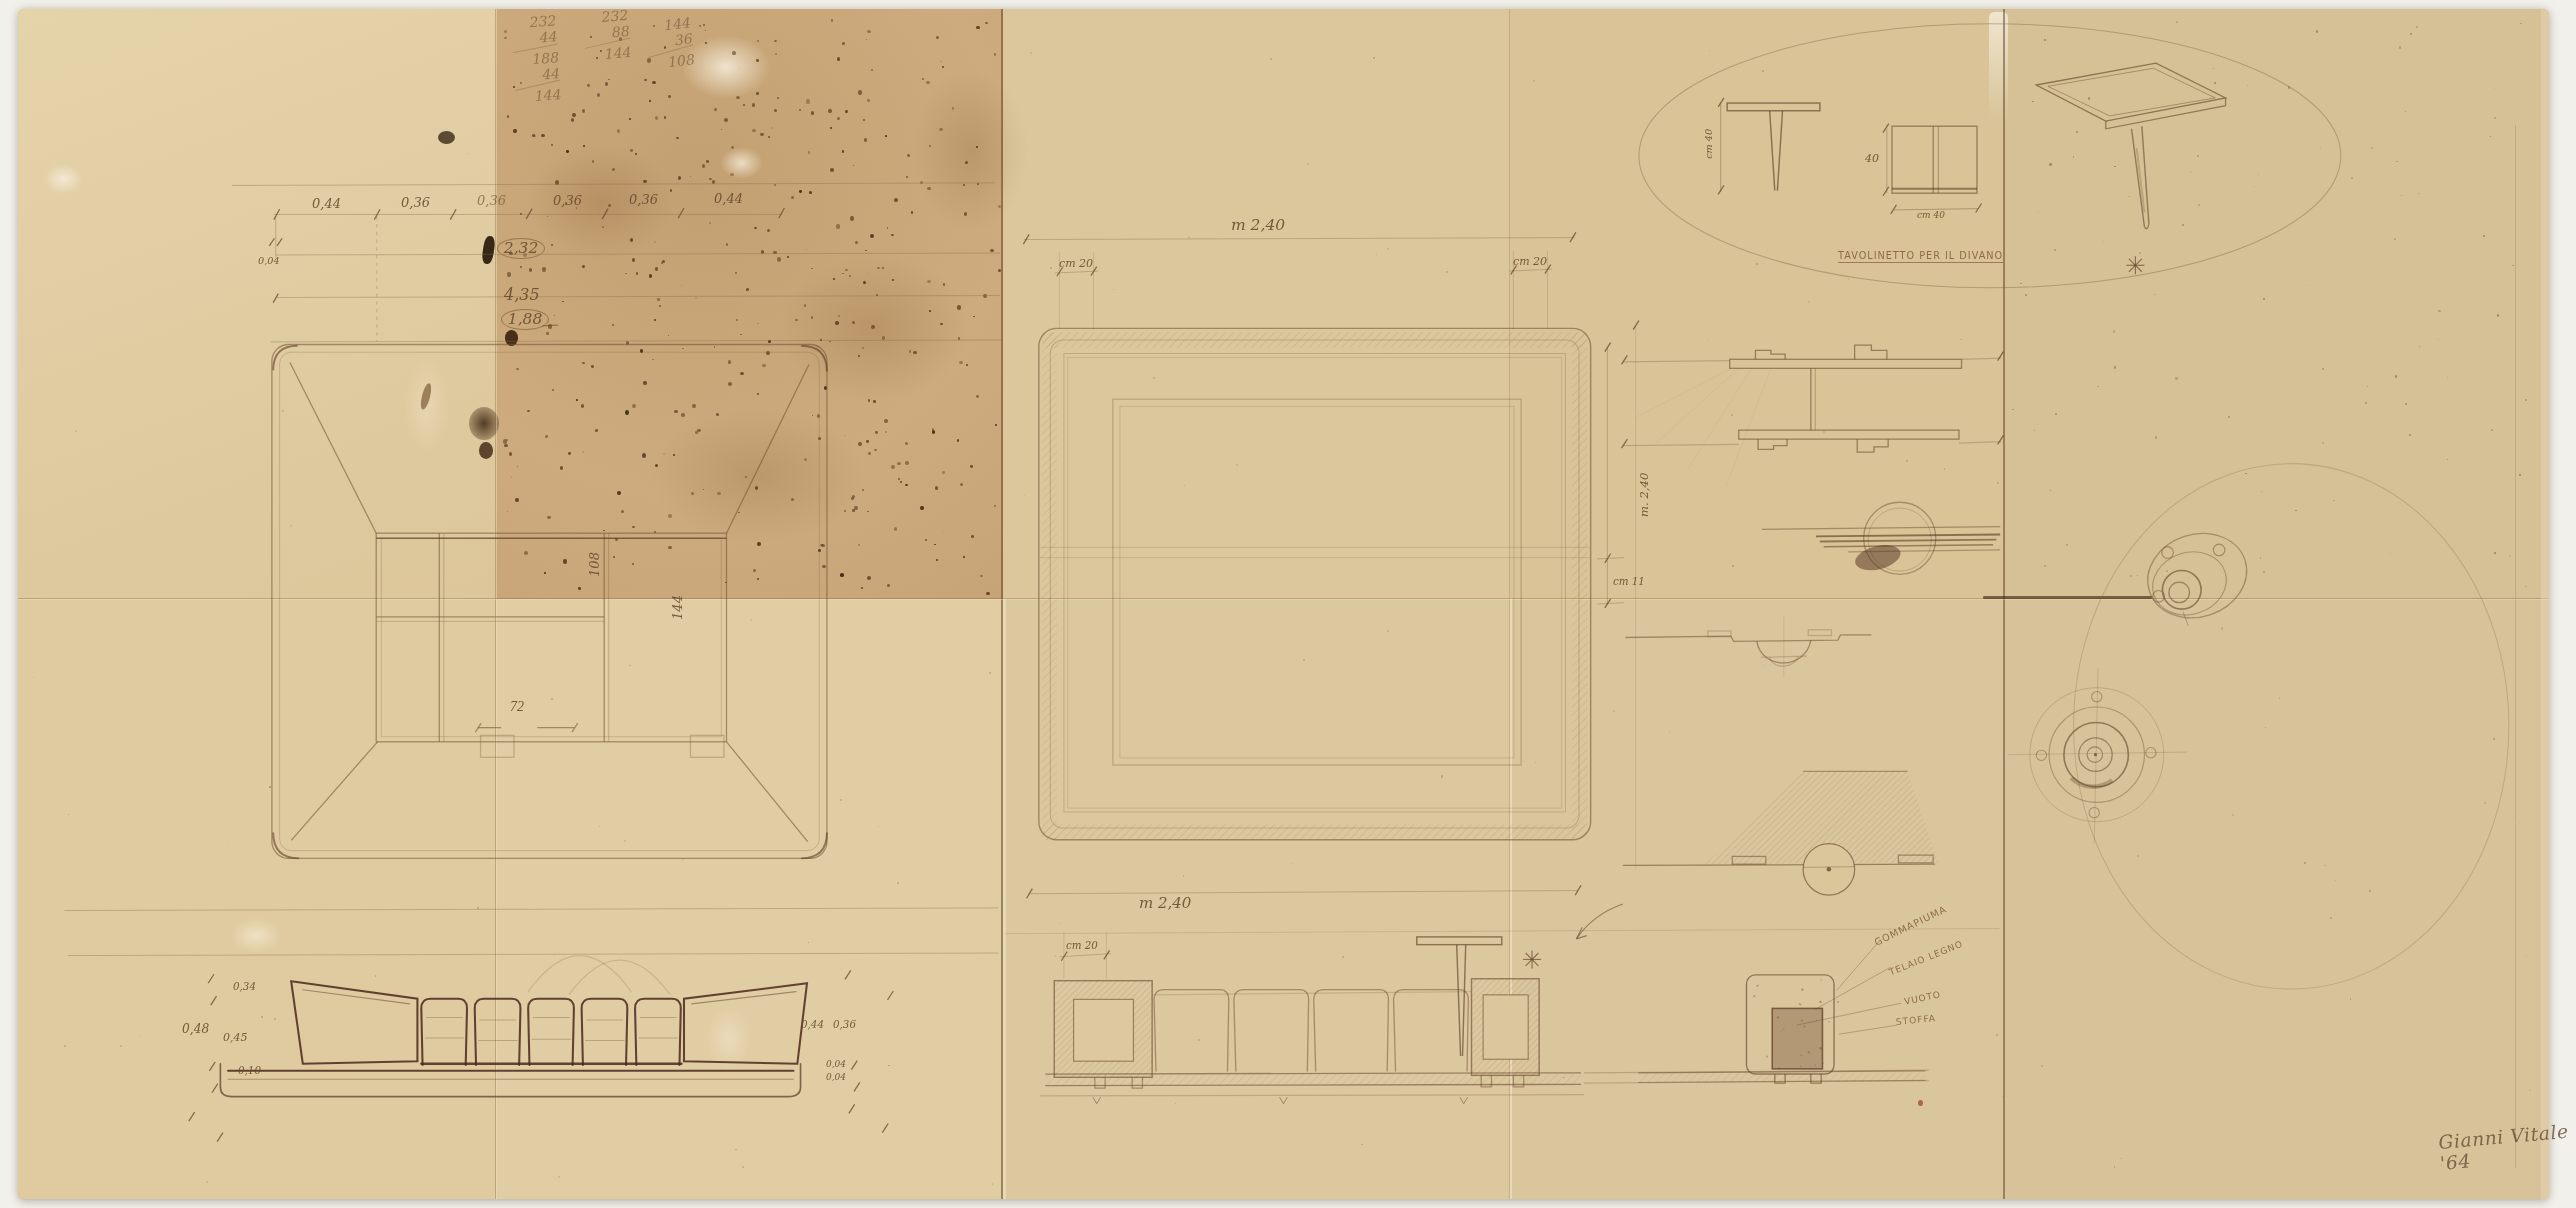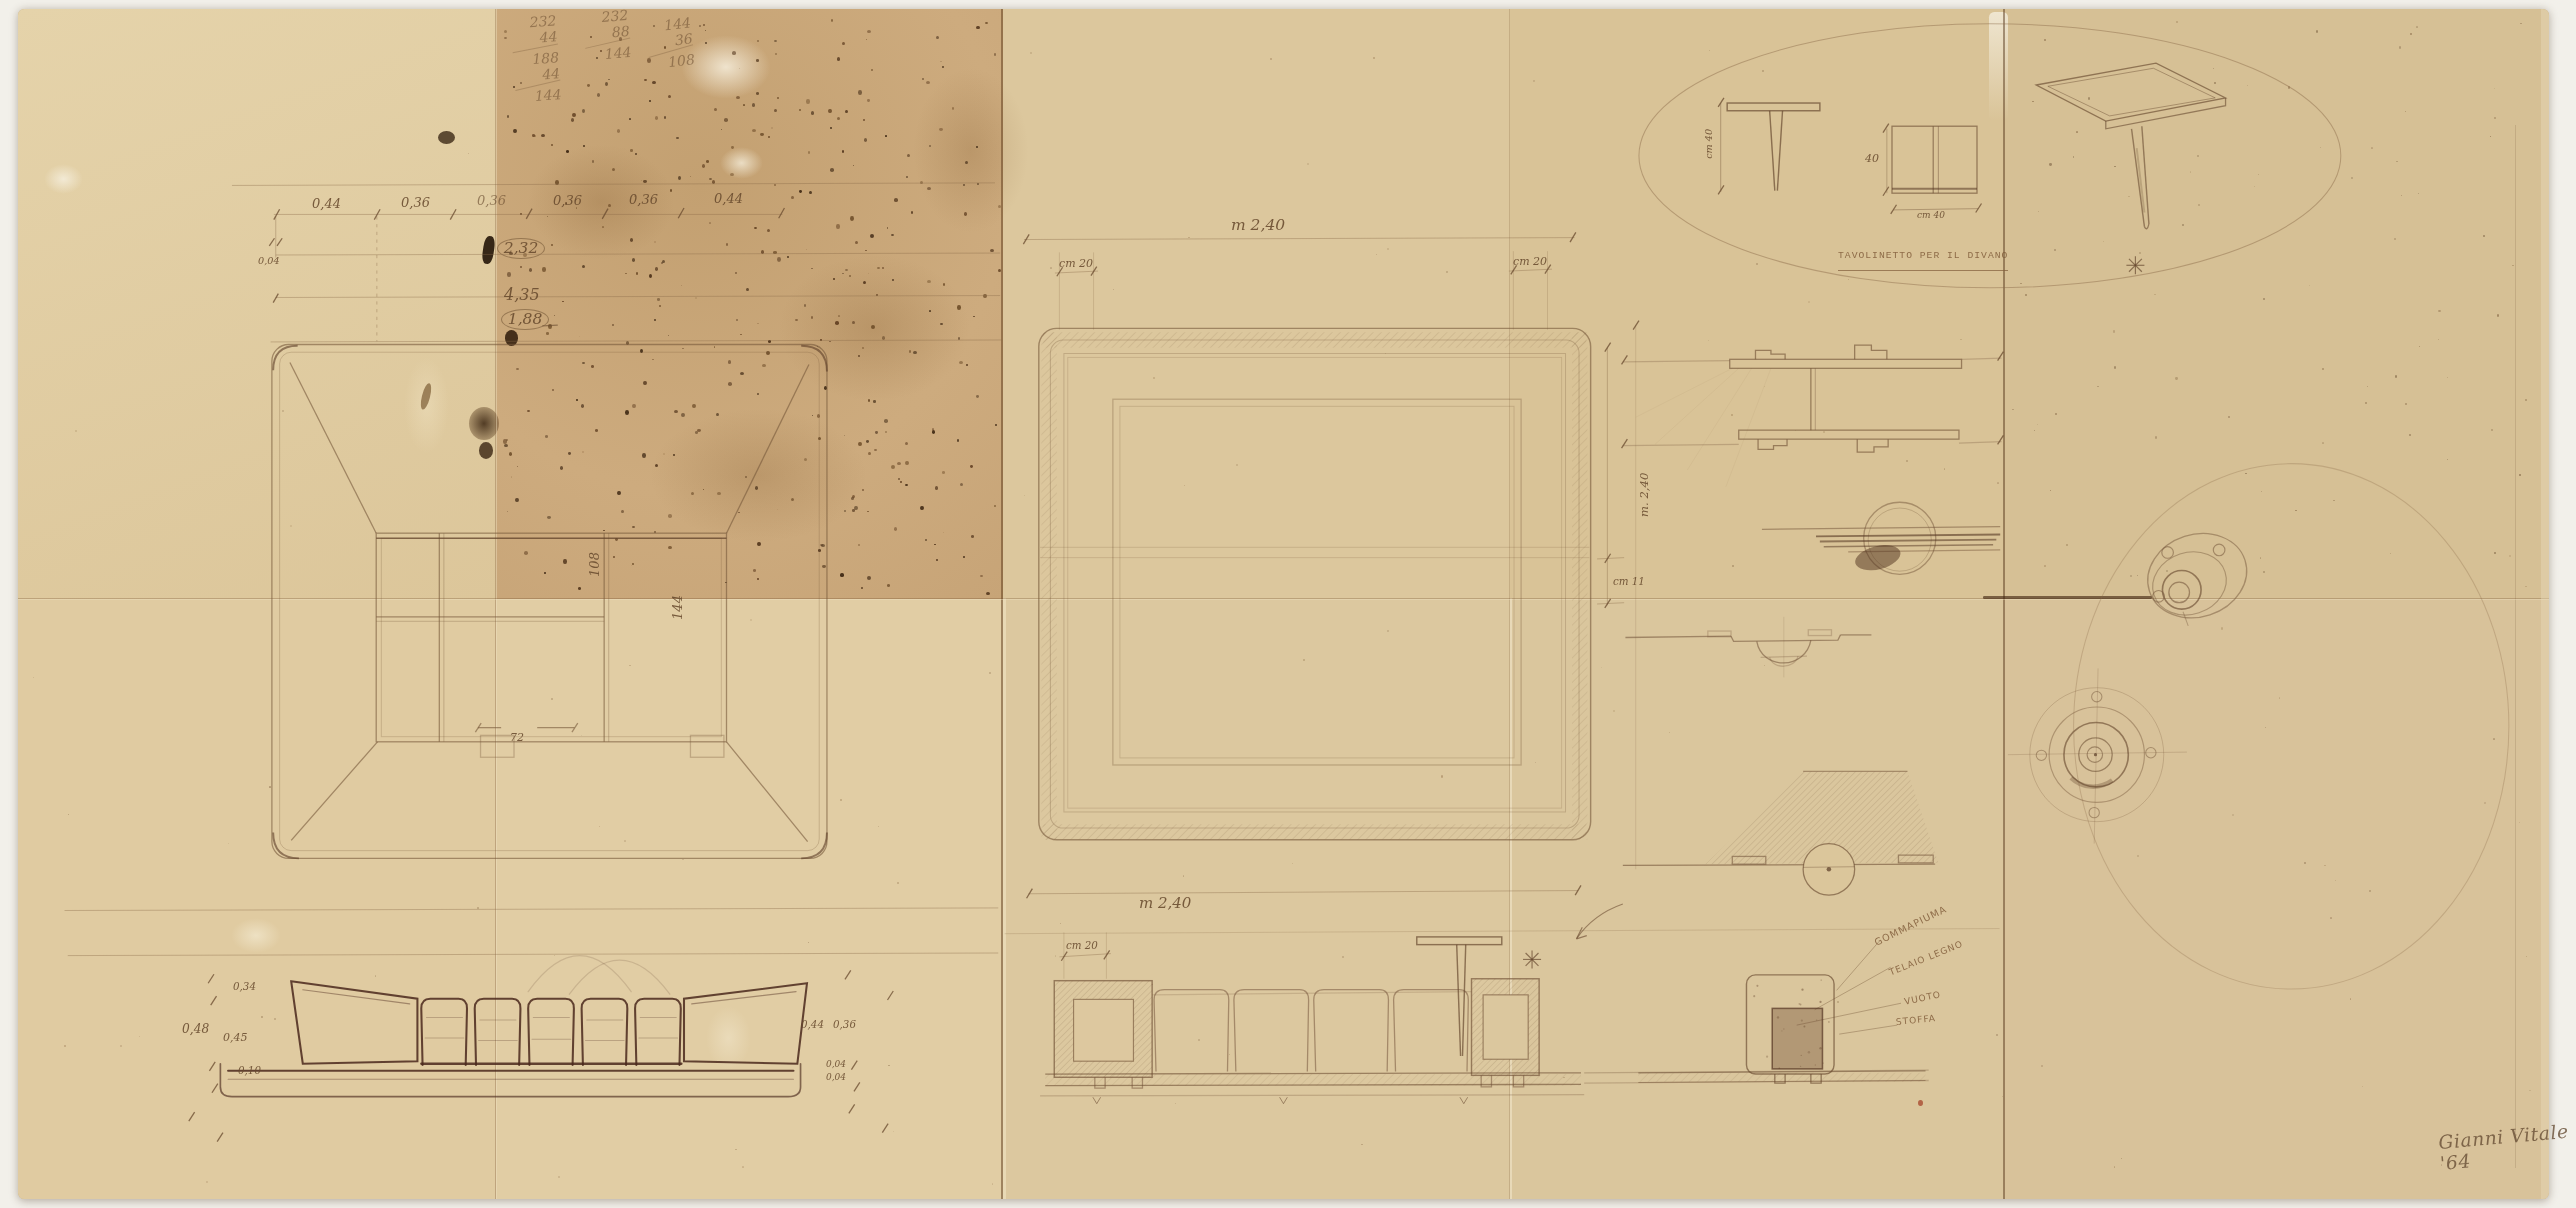--- a/index.html
+++ b/index.html
@@ -17,21 +17,21 @@
   .hw{position:absolute;font-family:"DejaVu Serif",serif;font-style:italic;
       color:rgba(104,74,46,.88);white-space:nowrap;line-height:1;}
   
   .caps{position:absolute;font-family:"DejaVu Sans",sans-serif;
         color:rgba(128,92,58,.85);letter-spacing:1px;white-space:nowrap;line-height:1;}
   .circ{border:1px solid rgba(110,80,50,.55);border-radius:50%;padding:1.9px 5.8px;display:inline-block;}
   .rule{border-top:1.3px solid rgba(110,80,50,.5);width:46px;margin:1.9px 0;}
   .calccol{position:absolute;text-align:right;width:52px;opacity:.6;}
   .calccol .hwl{font-family:"DejaVu Serif",serif;font-style:italic;color:rgba(104,74,46,.9);
                 font-size:14px;line-height:16px;}
-  .underl{border-bottom:1px solid rgba(128,92,58,.7);padding-bottom:9px;font-family:Liberation Mono, monospace;}
+  .underl{border-bottom:1px solid rgba(128,92,58,.7);padding-bottom:1px;}
   .sig{position:absolute;font-family:"DejaVu Serif",serif;font-style:italic;
        color:rgba(100,74,50,.78);}
 </style>
 </head>
 <body>
 
 <div class="stage">
   <div class="paper">
 
     <div class="panel" style="left:0;top:0;width:478px;height:590px;background:linear-gradient(160deg,#e5d3aa,#dcc69a);border-radius:6.4px 0 0 0;"></div>
@@ -1046,21 +1046,21 @@
     <span class="circ">2,32</span>
   </div>
   <div class="hw" style="left:504px;top:287px;font-size:16px;">4,35</div>
   <div class="hw" style="left:501px;top:309px;font-size:15.5px;">
     <span class="circ">1,88</span>
   </div>
   <div class="hw" style="left:258px;top:256px;font-size:9.7px;">0,04</div>
 
   <div class="hw" style="left:582px;top:558px;font-size:13px;transform:rotate(-90deg);">108</div>
   <div class="hw" style="left:665px;top:601px;font-size:13px;transform:rotate(-90deg);">144</div>
-  <div class="hw" style="left:510px;top:732px;font-size:11px;">72</div>
+  <div class="hw" style="left:510px;top:700px;font-size:14px;font-family:Liberation Serif, serif;">72</div>
 
   <div class="hw" style="left:1231px;top:218px;font-size:15.5px;">m 2,40</div>
   <div class="hw" style="left:1059px;top:258px;font-size:11px;">cm 20</div>
   <div class="hw" style="left:1513px;top:256px;font-size:11px;">cm 20</div>
   <div class="hw" style="left:1623px;top:489px;font-size:11.6px;transform:rotate(-90deg);">m. 2,40</div>
   <div class="hw" style="left:1613px;top:576px;font-size:10.3px;">cm 11</div>
 
   <div class="hw" style="left:1139px;top:896px;font-size:15px;">m 2,40</div>
   <div class="hw" style="left:1066px;top:940px;font-size:10.3px;">cm 20</div>
 

